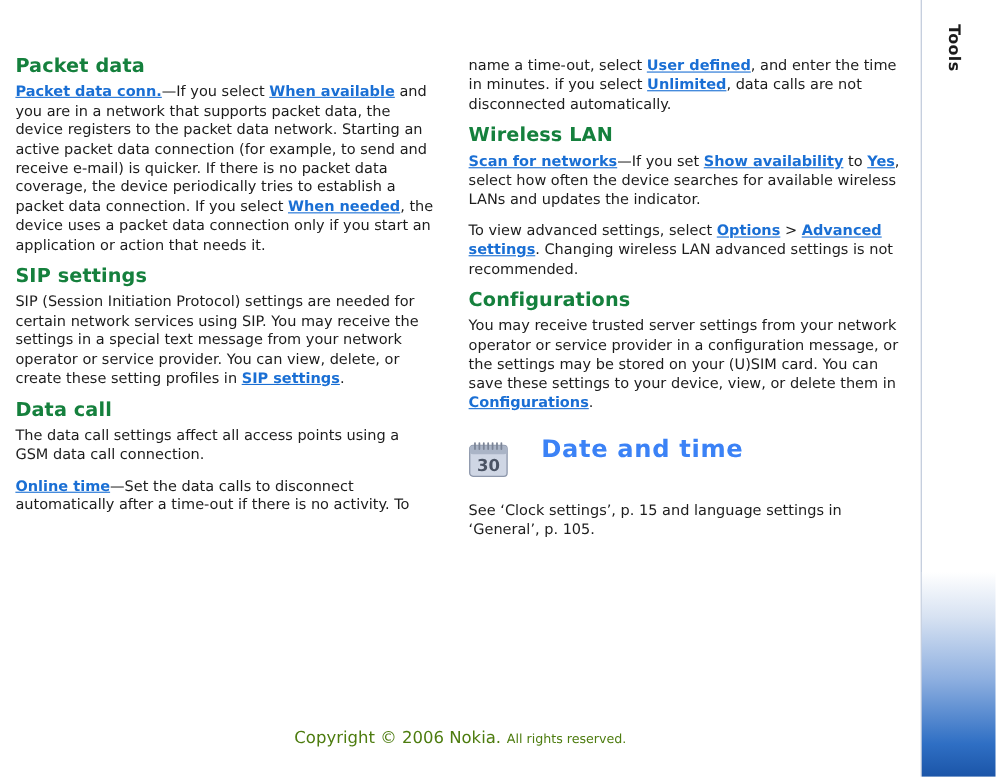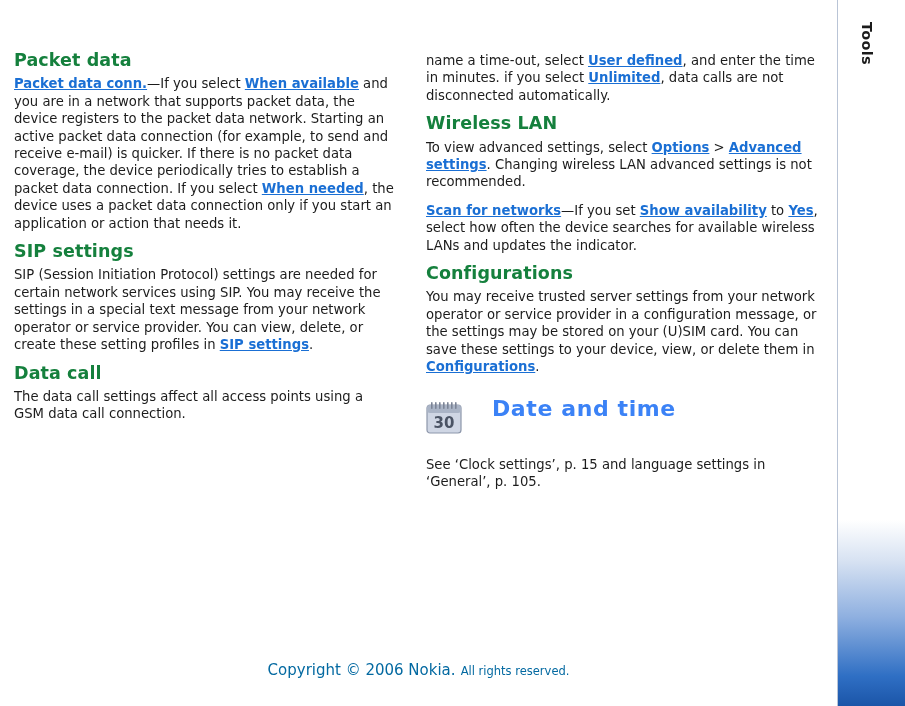--- a/index.html
+++ b/index.html
@@ -98,21 +98,21 @@
     letter-spacing: 0.6px;
   }
 
   
   .footer {
     position: absolute;
     left: 0;
     top: 660px;
     width: 837px;
     text-align: center;
-    color: #0369a1;
+    color: #4d7c0f;
   }
   .footer .c1 { font-size: 15px; }
   .footer .c2 { font-size: 11.5px; }
 
   
   .wlan-glyph {
     display: inline-block;
     vertical-align: -3px;
     width: 16px; height: 16px;
     margin: 0 2px;
@@ -136,37 +136,40 @@
     <h2 class="sec">SIP settings</h2>
 
     <p>
       <span>SIP (Session Initiation Protocol) settings are needed for certain network services using SIP. You may receive the settings in a special text message from your network operator or service provider. You can view, delete, or create these setting profiles in </span><span class="blue">SIP settings</span><span>.</span>
     </p>
 
     <h2 class="sec">Data call</h2>
 
     <p>The data call settings affect all access points using a GSM data call connection.</p>
 
+    <p>
+      <span class="blue">Online time</span><span>—Set the data calls to disconnect automatically after a time-out if there is no activity. To</span>
+    </p>
   </div>
 
   <div class="col col-right">
 
     <p>
       <span>name a time-out, select </span><span class="blue">User defined</span><span>, and enter the time in minutes. if you select </span><span class="blue">Unlimited</span><span>, data calls are not disconnected automatically.</span>
     </p>
 
     <h2 class="sec">Wireless LAN</h2>
 
 
     <p>
+      <span class="blue">Scan for networks</span><span>—If you set </span><span class="blue">Show availability</span><span> to </span><span class="blue">Yes</span><span>, select how often the device searches for available wireless LANs and updates the indicator.</span>
+    </p>
+
+    <p>
       <span>To view advanced settings, select </span><span class="blue">Options</span><span> &gt; </span><span class="blue">Advanced settings</span><span>. Changing wireless LAN advanced settings is not recommended.</span>
-    </p>
-
-    <p>
-      <span class="blue">Scan for networks</span><span>—If you set </span><span class="blue">Show availability</span><span> to </span><span class="blue">Yes</span><span>, select how often the device searches for available wireless LANs and updates the indicator.</span>
     </p>
 
     <h2 class="sec">Configurations</h2>
 
     <p>
       <span>You may receive trusted server settings from your network operator or service provider in a configuration message, or the settings may be stored on your (U)SIM card. You can save these settings to your device, view, or delete them in </span><span class="blue">Configurations</span><span>.</span>
     </p>
 
     <div class="chapter">
       <span class="chapter-icon">

